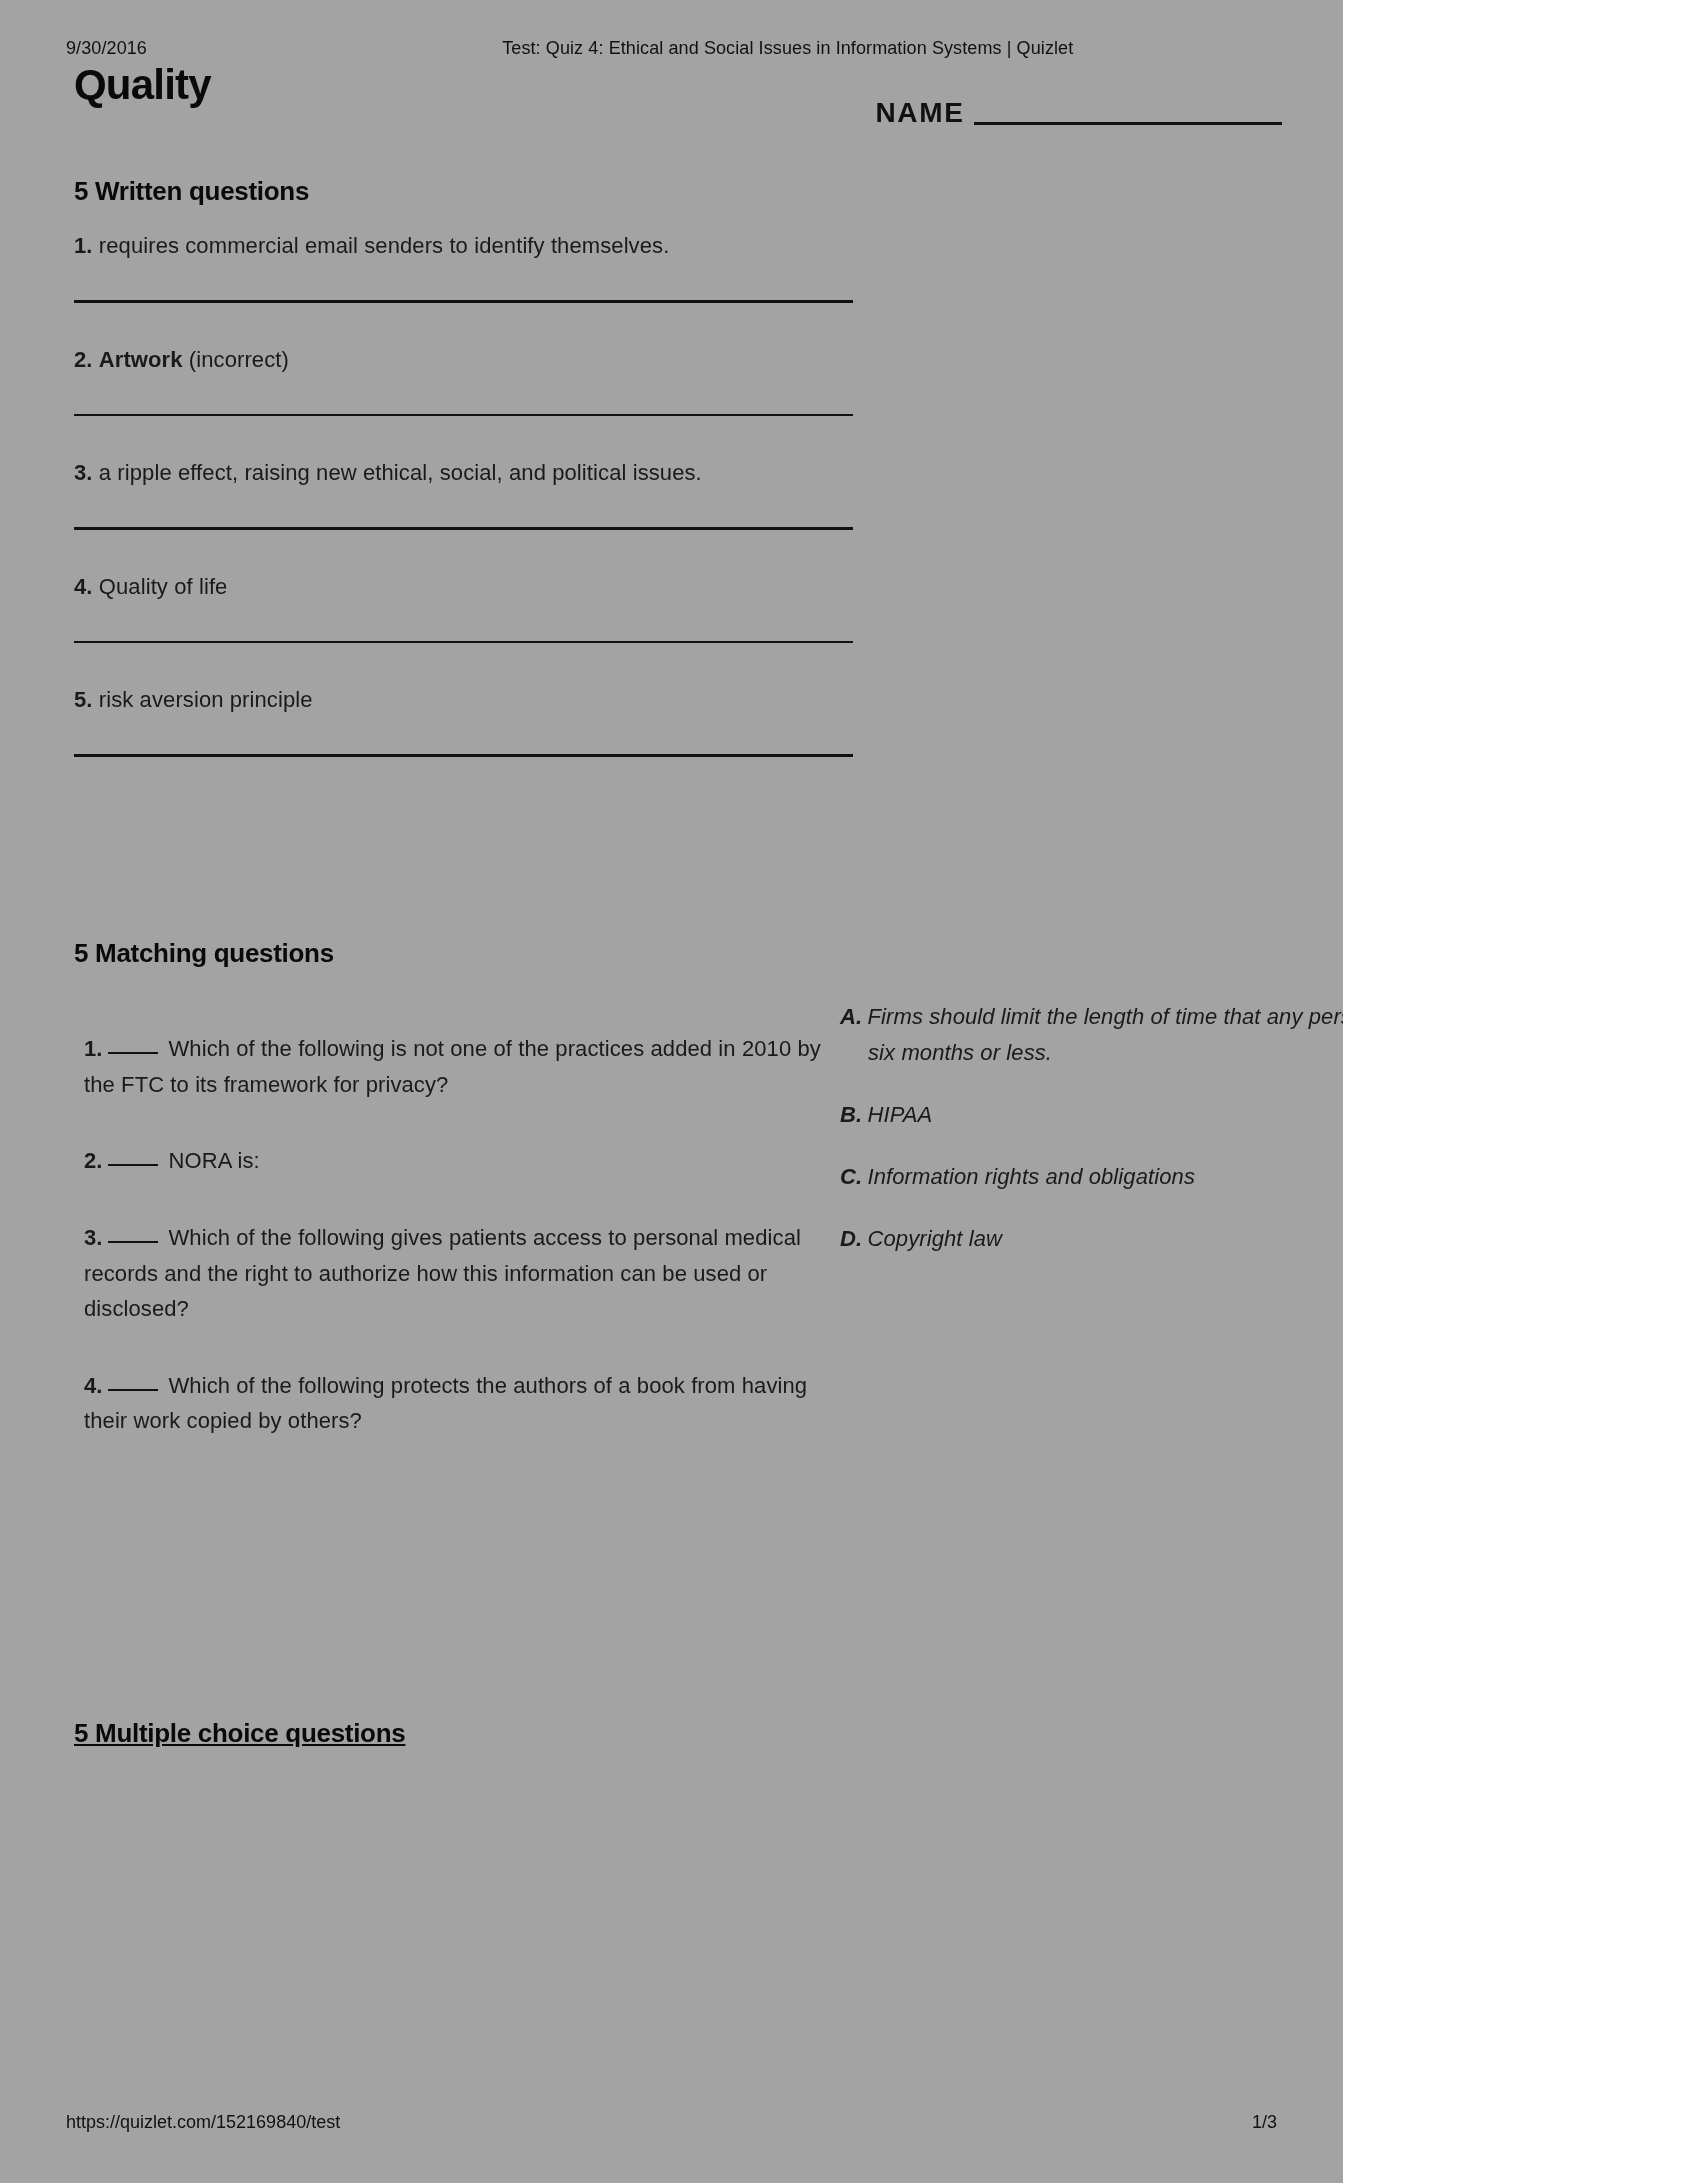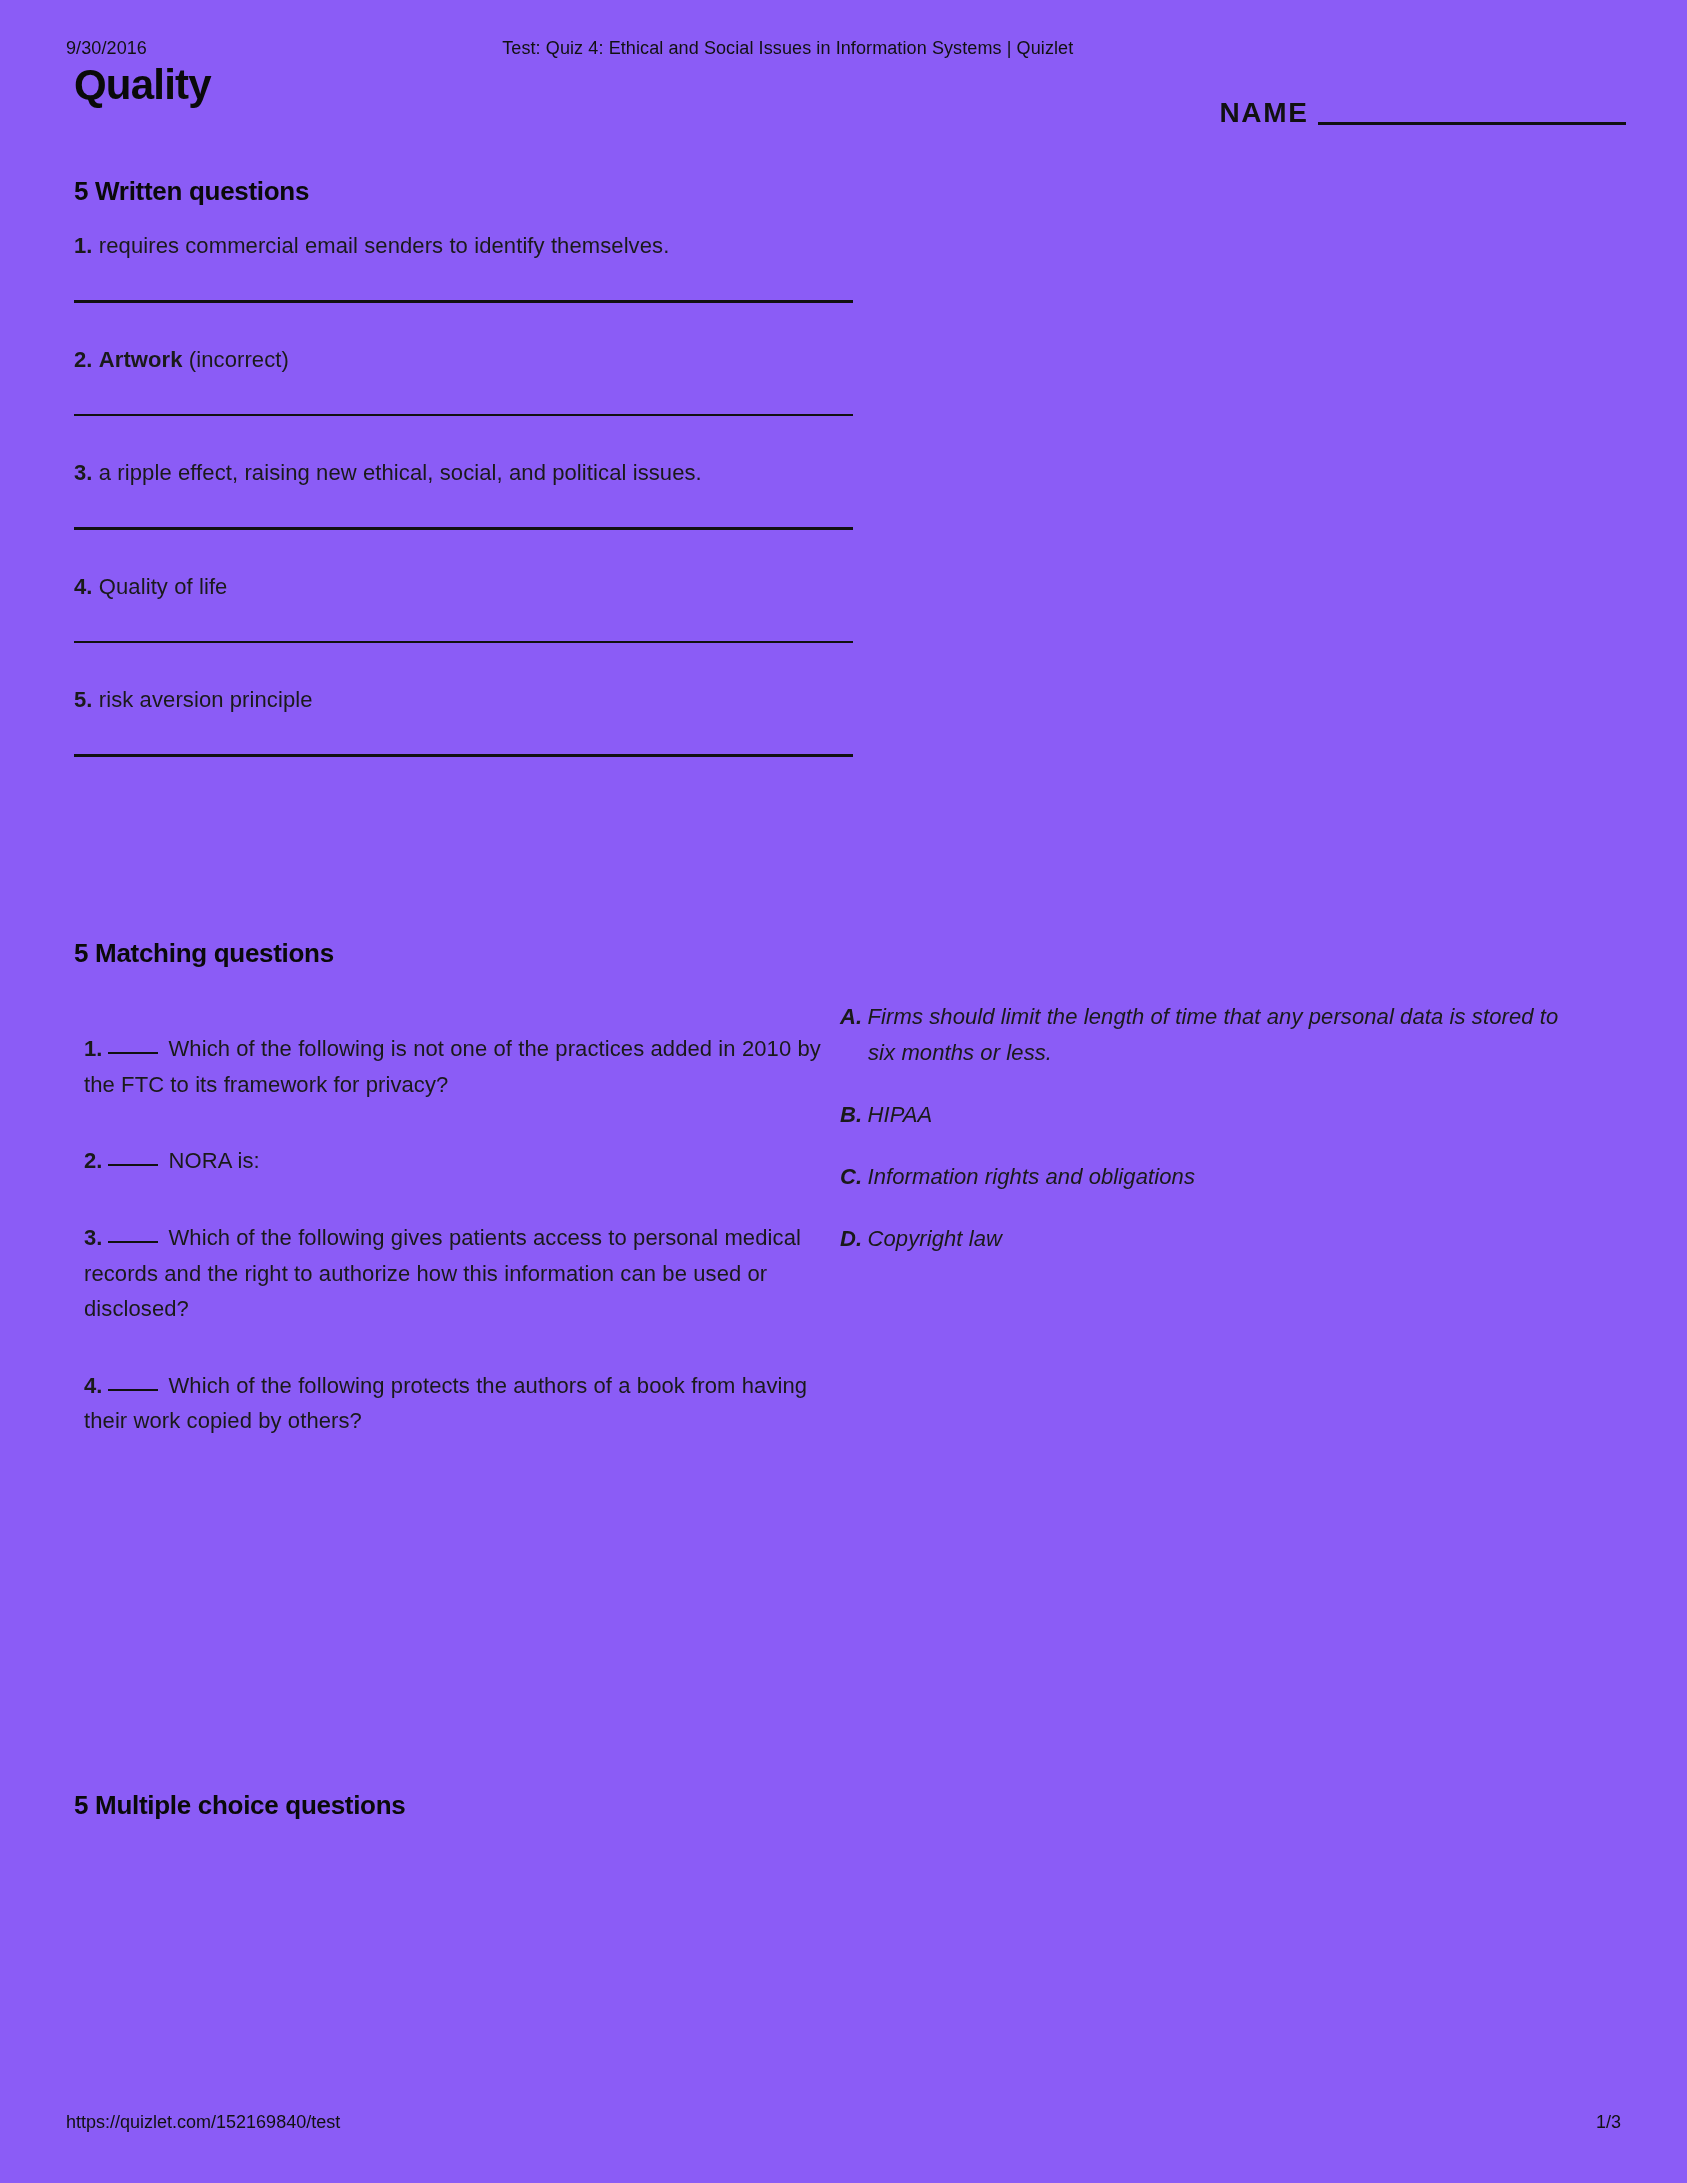--- a/index.html
+++ b/index.html
@@ -6,23 +6,23 @@
     margin: 0;
     padding: 0;
     background: #ffffff;
   }
   body {
     font-family: "Liberation Sans", sans-serif;
     color: #1a1a1a;
   }
   .page {
     position: relative;
-    width: 1687px;
+    width: 1343px;
     height: 2183px;
-    background: #8b5cf6;
+    background: #a3a3a3;
     box-sizing: border-box;
     overflow: hidden;
   }
 
   
   .print-header {
     position: absolute;
     top: 38px;
     left: 66px;
     right: 66px;
@@ -253,21 +253,21 @@
 
     <div class="matching-right">
       <div class="match-opt"><span class="optletter">A.</span><span>Firms should limit the length of time that any personal data is stored to six months or less.</span></div>
       <div class="match-opt"><span class="optletter">B.</span><span>HIPAA</span></div>
       <div class="match-opt"><span class="optletter">C.</span><span>Information rights and obligations</span></div>
       <div class="match-opt"><span class="optletter">D.</span><span>Copyright law</span></div>
     </div>
 
   </div>
 
-  <div class="section-heading" style="top:1791px;">5 Multiple choice questions</div>
+  <div class="section-heading" style="top:1719px;text-decoration:underline;">5 Multiple choice questions</div>
 
   <div class="print-footer">
     <span>https://quizlet.com/152169840/test</span>
     <span>1/3</span>
   </div>
 
 </div>
 
 
 </body></html>

